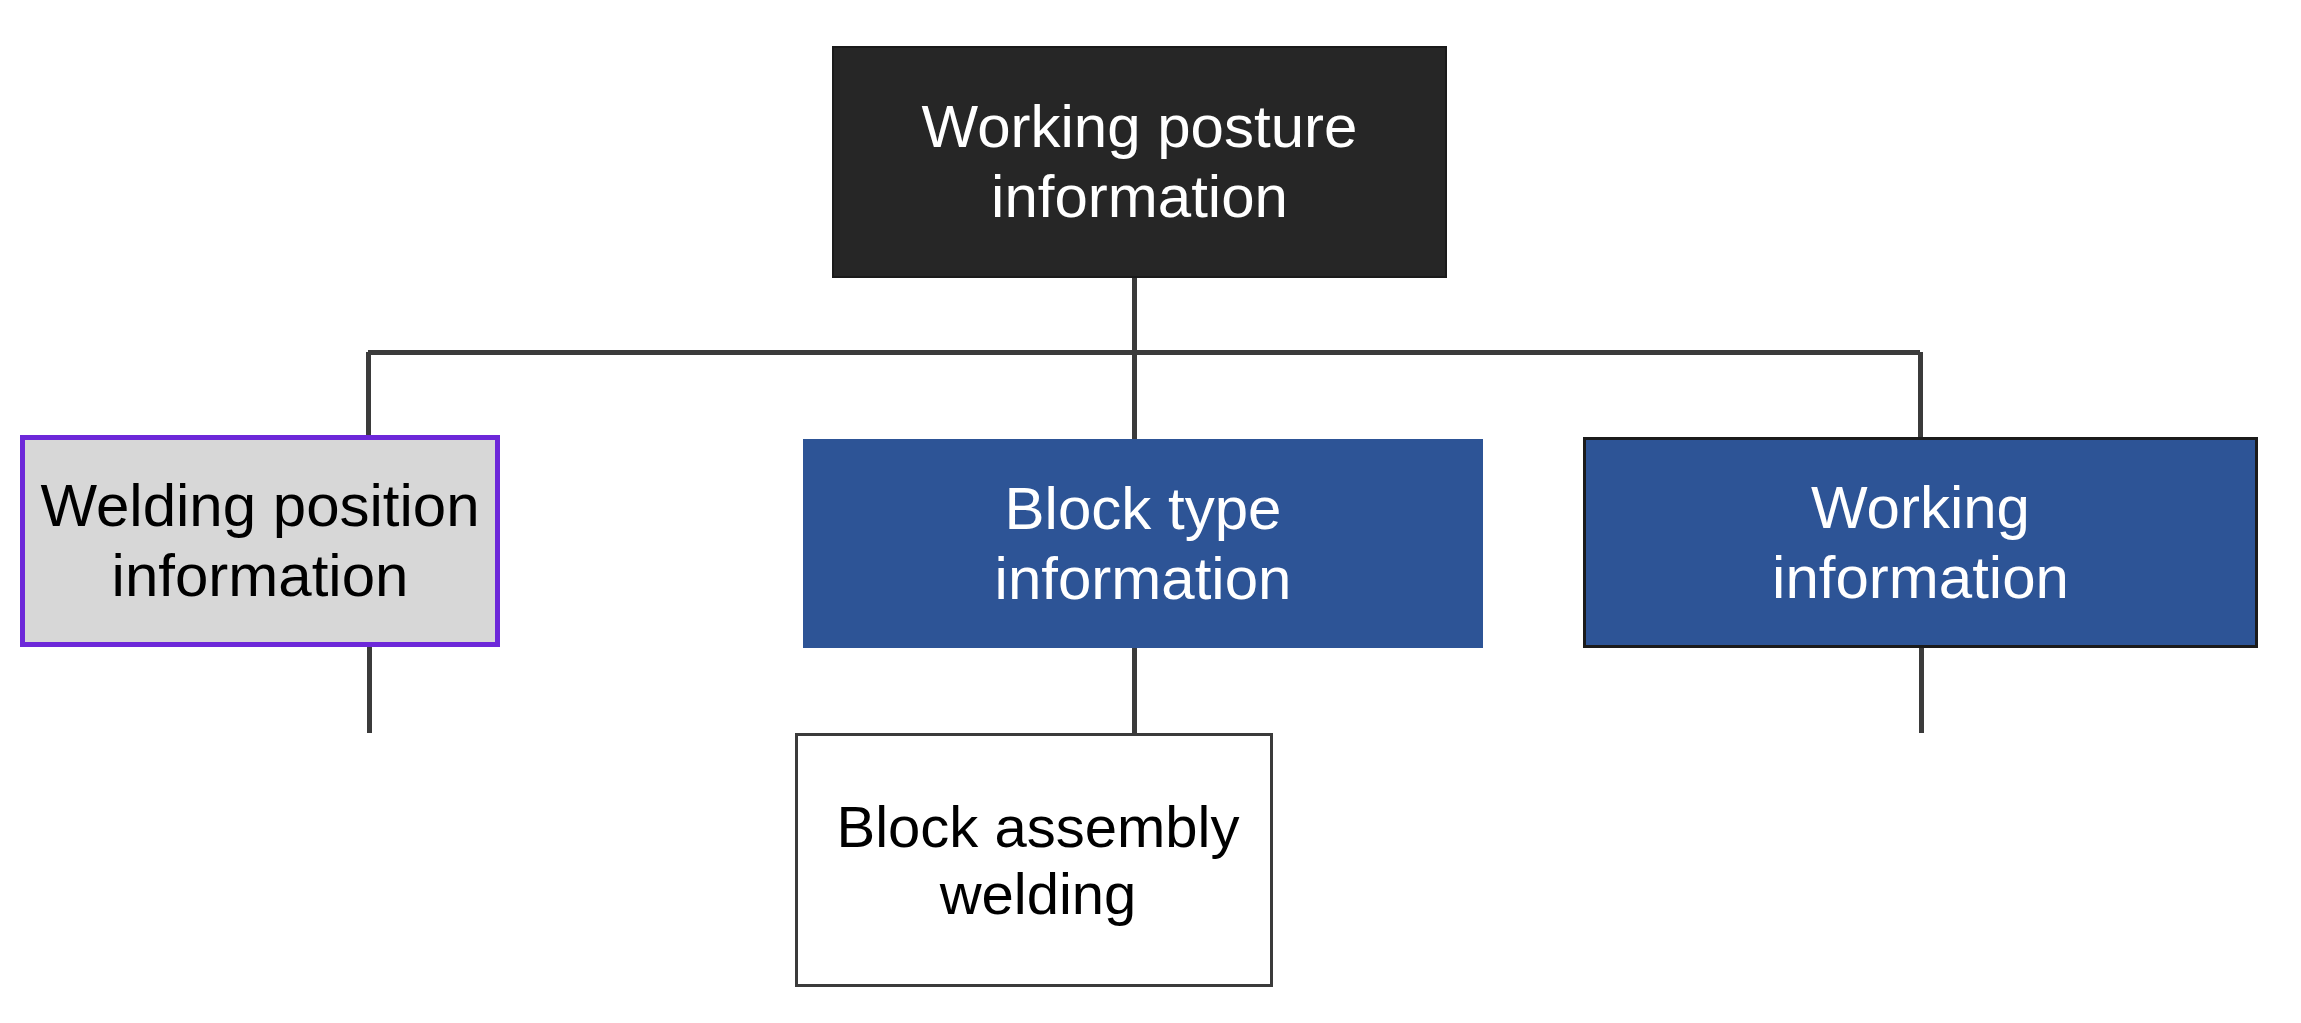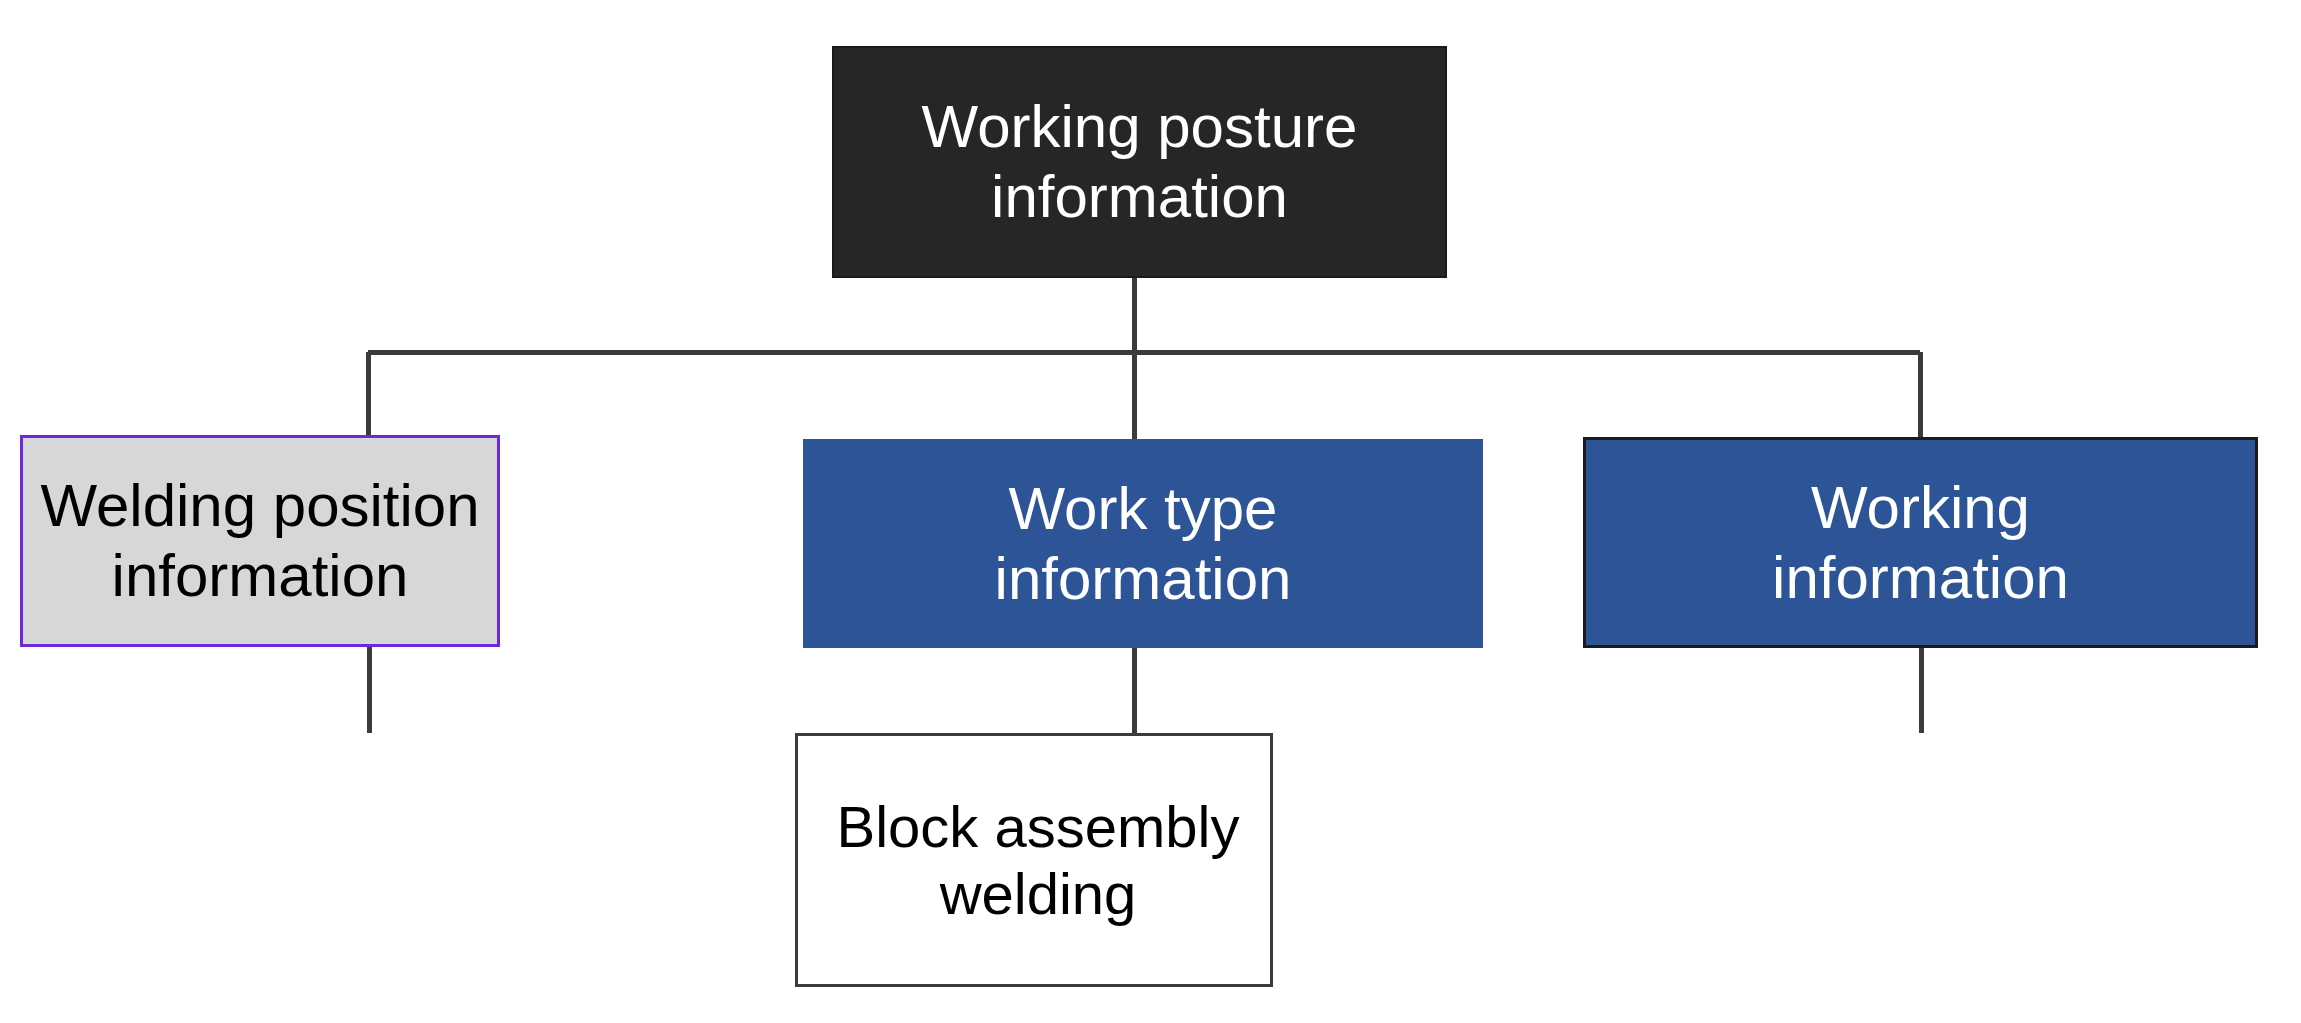--- a/index.html
+++ b/index.html
@@ -55,21 +55,21 @@
     font-size: 60px;
   }
 
   
   .node--grey {
     left: 20px;
     top: 435px;
     width: 480px;
     height: 212px;
     background: #d7d7d7;
-    border: 3px solid #6d28d9;
+    border: 5px solid #6d28d9;
     color: #000000;
     font-size: 60px;
   }
   .node--blue-mid {
     left: 803px;
     top: 439px;
     width: 680px;
     height: 209px;
     background: #2d5496;
     border: none;
@@ -126,21 +126,21 @@
     <span class="node-label">Working posture
 information</span>
   </div>
 
   <div class="node node--grey">
     <span class="node-label">Welding position
 information</span>
   </div>
 
   <div class="node node--blue-mid">
-    <span class="node-label">Work type
+    <span class="node-label">Block type
 information</span>
   </div>
 
   <div class="node node--blue-right">
     <span class="node-label">Working
 information</span>
   </div>
 
 
   <div class="node node--leaf node--leaf-mid">

